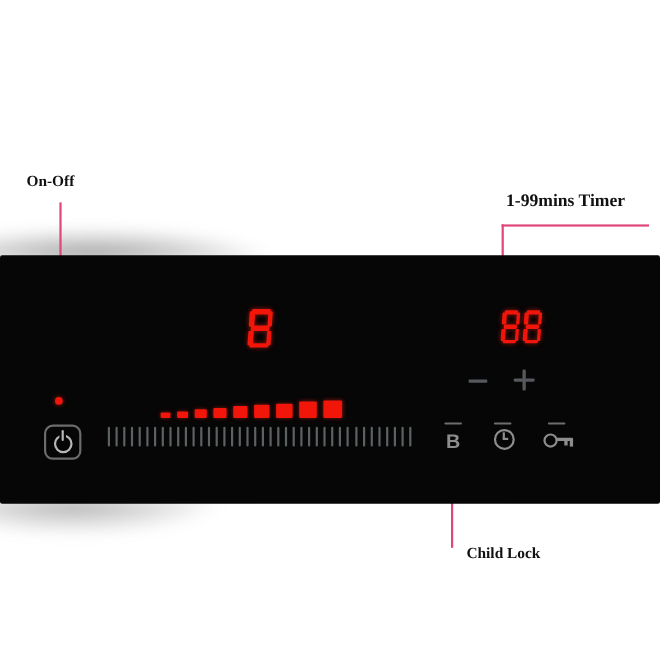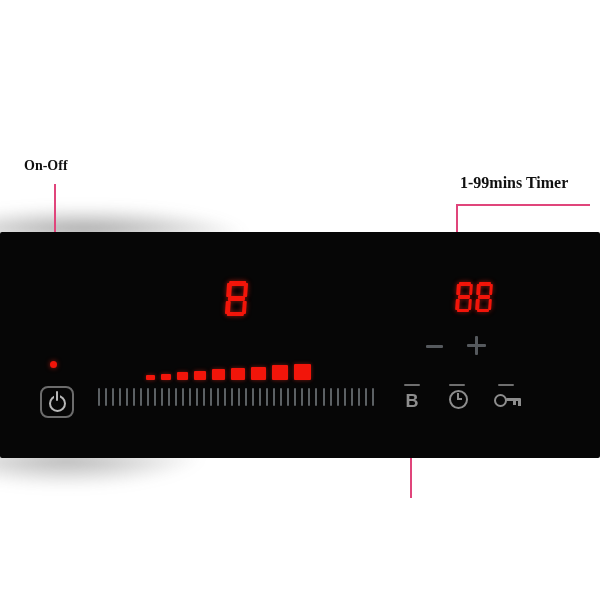--- a/index.html
+++ b/index.html
@@ -68,20 +68,21 @@
   <div class="smudge smudge2"></div>
 
   <div class="callout-label" style="left:24px;top:158px;">On-Off</div>
   <div class="callout-line" style="left:54px;top:184px;width:2px;height:172px;"></div>
 
   <div class="callout-label" style="left:460px;top:174px;font-size:16px;font-family:Liberation Serif, serif;">1-99mins Timer</div>
   <div class="callout-line" style="left:456px;top:204px;width:134px;height:2px;"></div>
   <div class="callout-line" style="left:456px;top:204px;width:2px;height:164px;"></div>
 
   <div class="callout-line" style="left:410px;top:420px;width:2px;height:78px;"></div>
+  <div class="callout-label" style="left:424px;top:496px;">Child Lock</div>
 
   <div class="panel">
 
     <div class="ind-dot" style="left:50px;top:129px;"></div>
 
     <div class="power-btn" style="top:154px;">
       <span class="power-circle"></span>
       <span class="power-gap"></span>
       <span class="power-stem"></span>
     </div>

